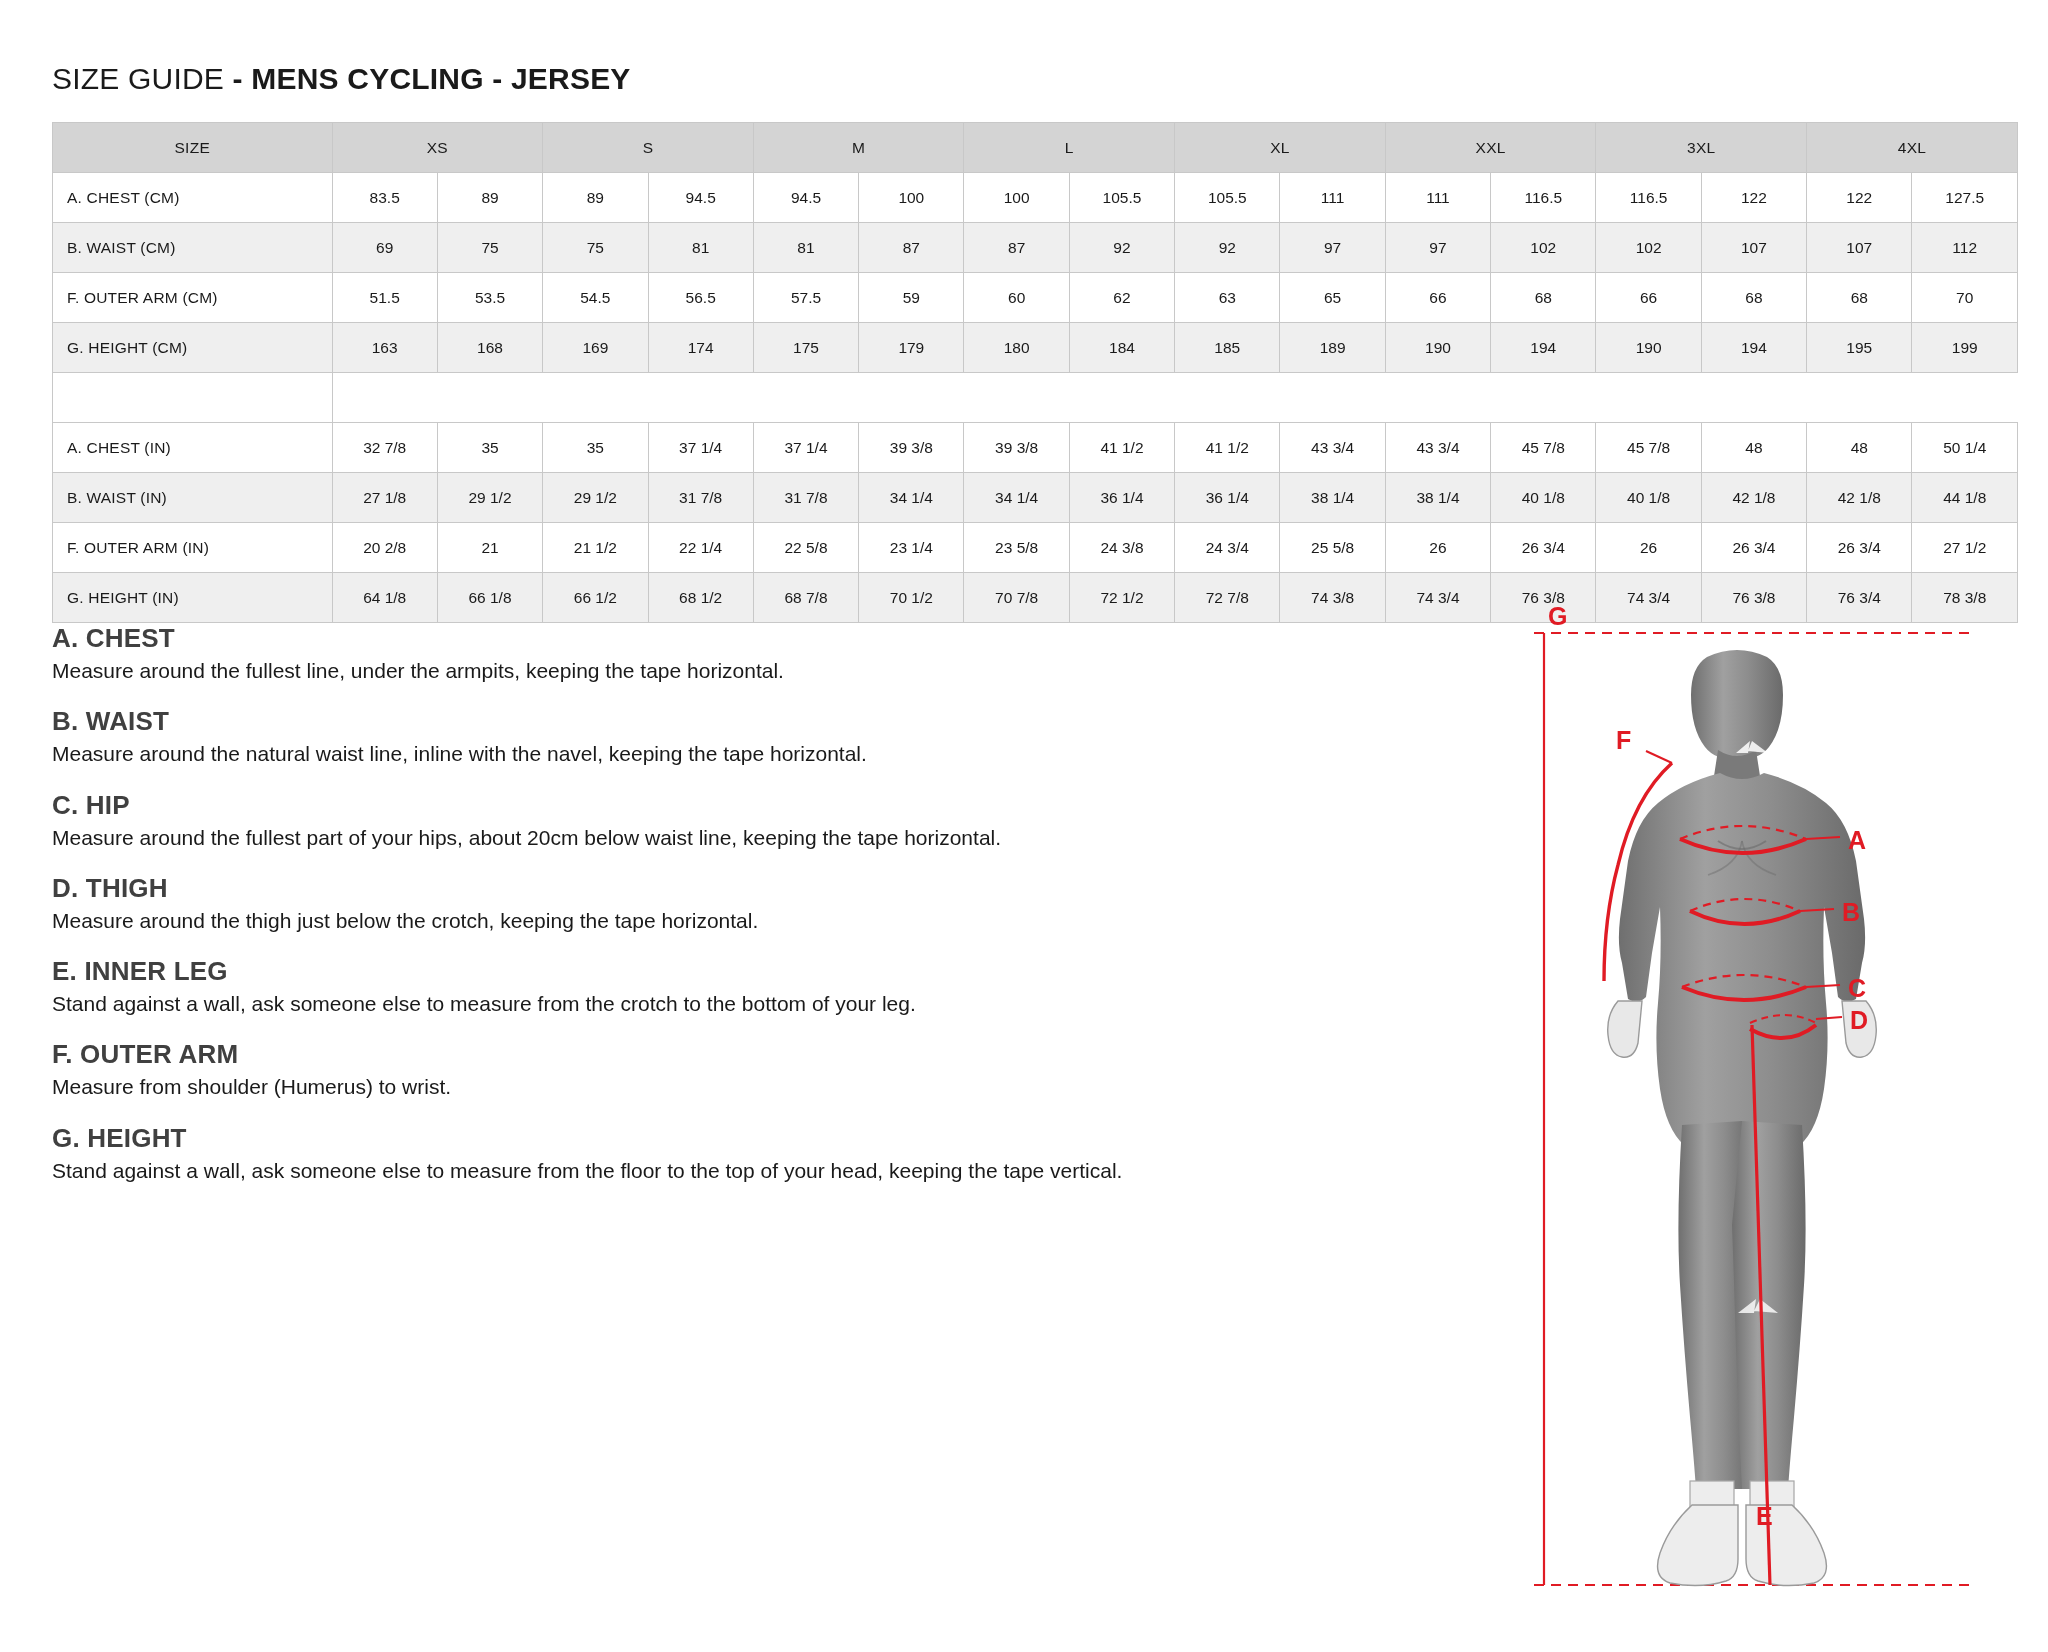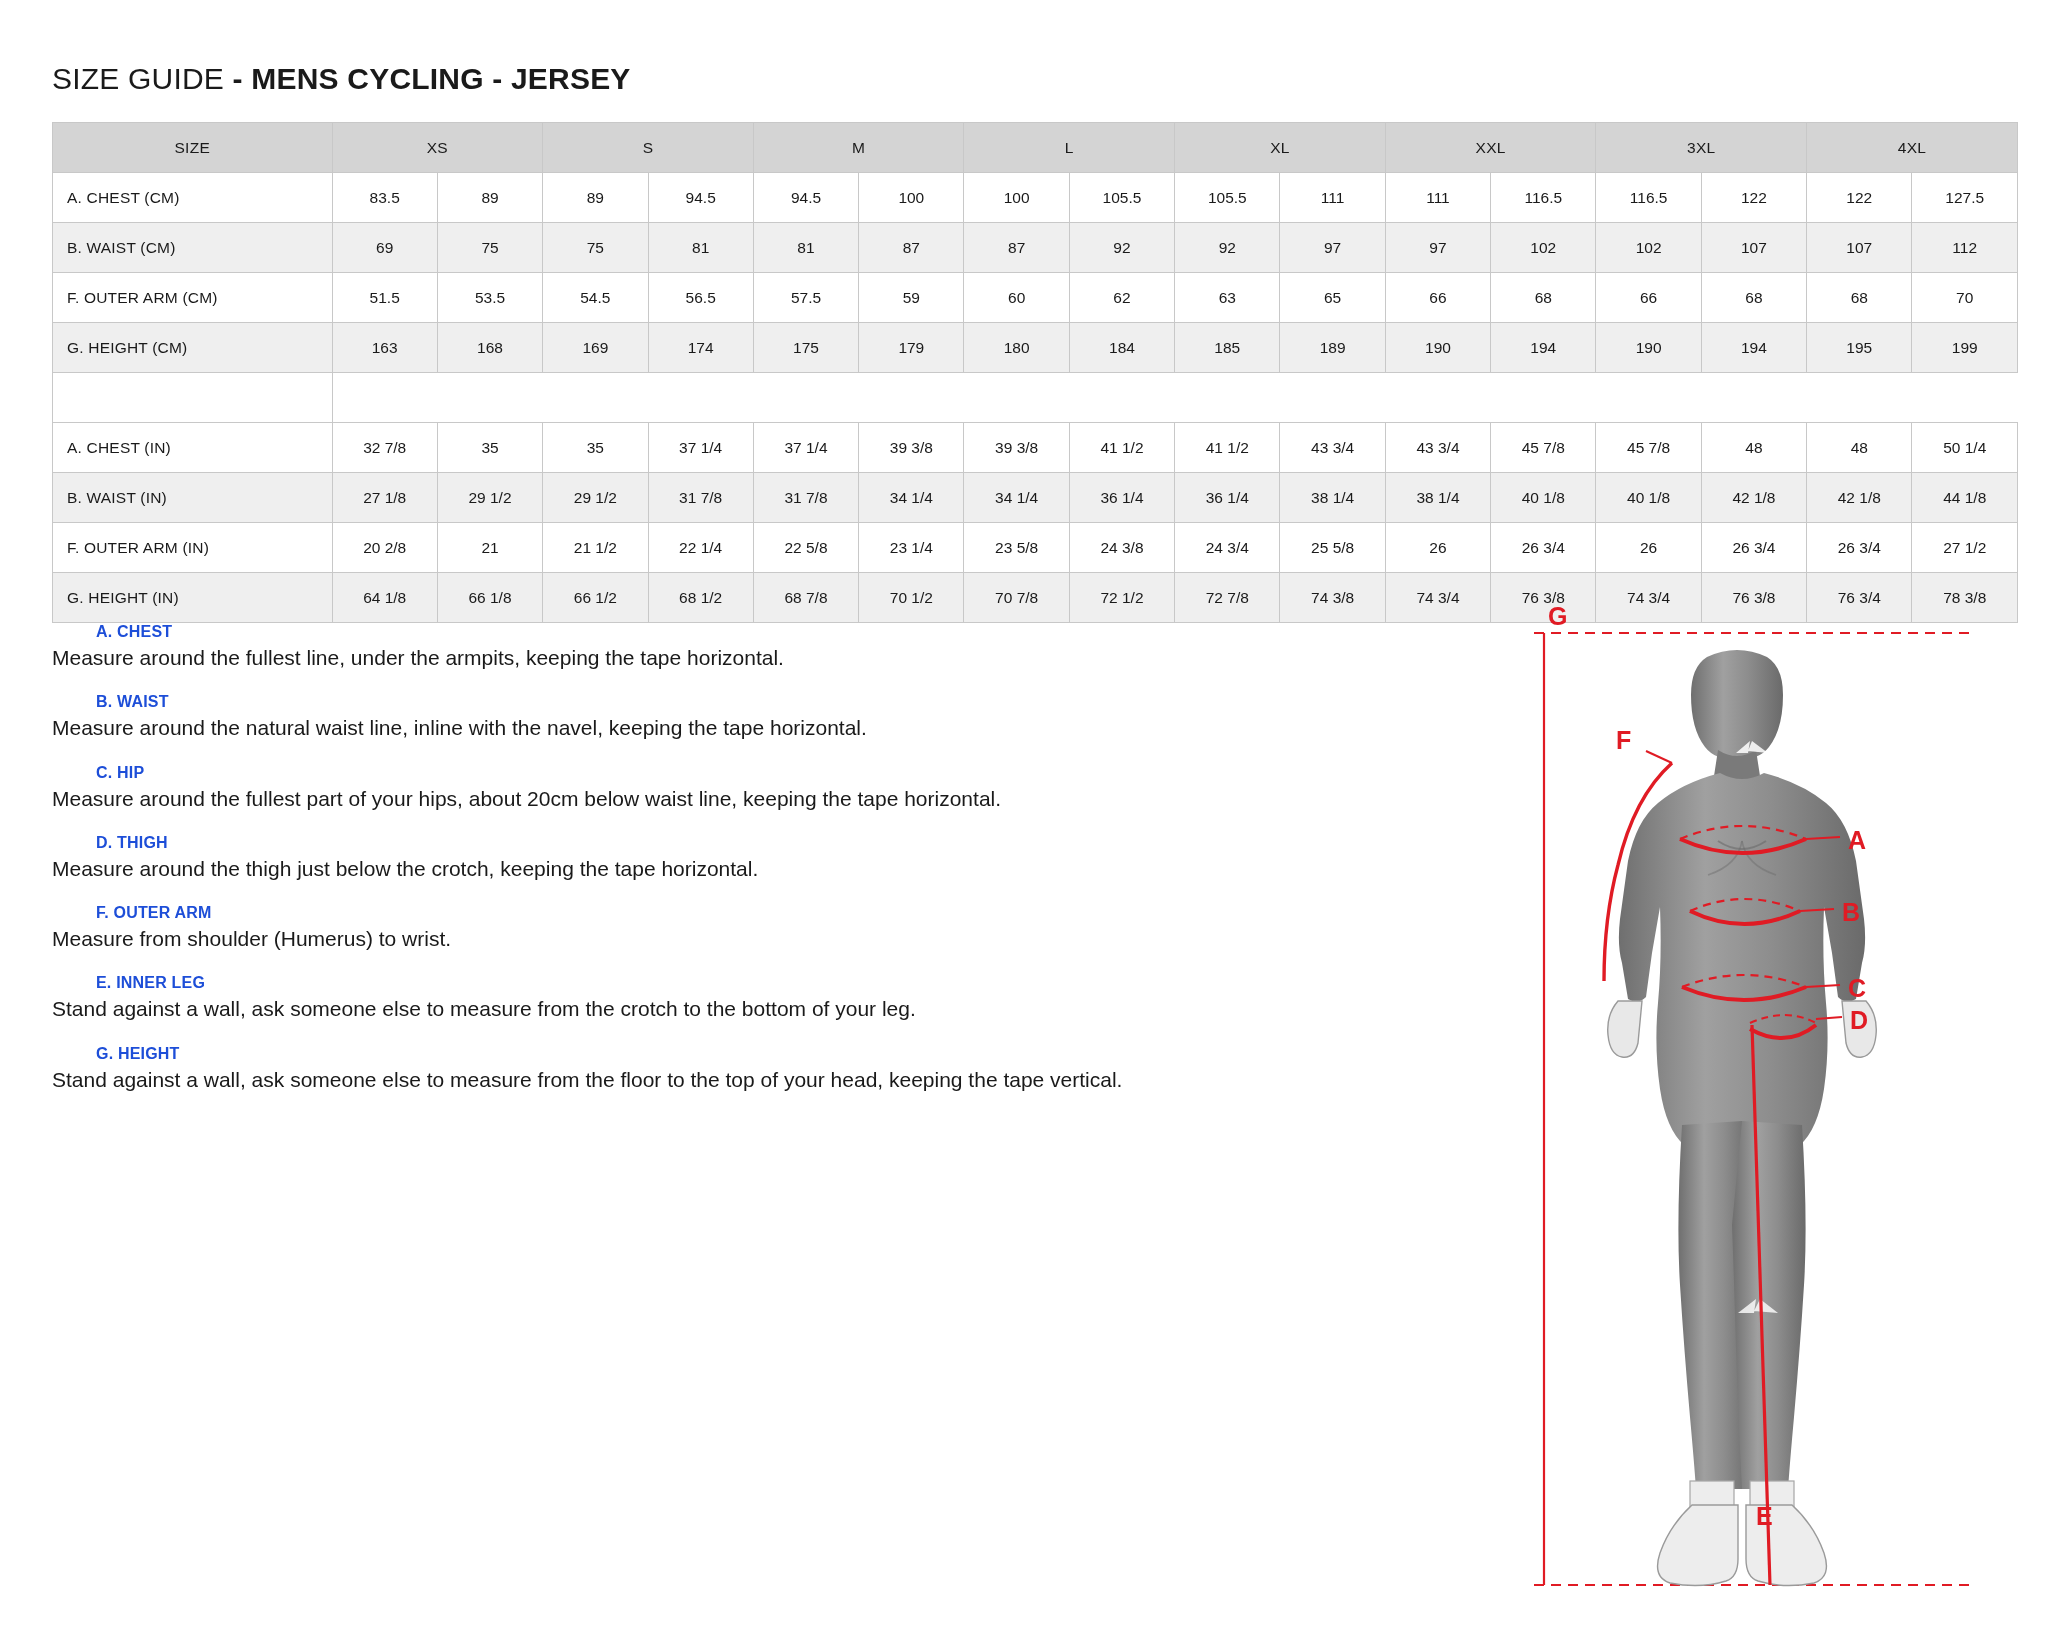--- a/index.html
+++ b/index.html
@@ -72,26 +72,25 @@
 
   
   .how-title {
     font-size: 32px;
     font-weight: 700;
     letter-spacing: 0.3px;
     margin: 60px 0 30px 0;
   }
   .measure-block { margin-bottom: 22px; }
   .measure-head {
-    color: #1d4ed8;
+    color: #404040;
     font-weight: 700;
-    font-size: 16px;
+    font-size: 26px;
     letter-spacing: 0.2px;
     margin-bottom: 4px;
-    margin-left: 44px;
   }
   .measure-body {
     font-size: 21px;
     color: #1a1a1a;
     line-height: 1.25;
   }
 
   .content-cols { display: flex; }
   .left-col { width: 1560px; }
   .right-col {
@@ -307,26 +306,26 @@
       </div>
       <div class="measure-block">
         <div class="measure-head">C. HIP</div>
         <div class="measure-body">Measure around the fullest part of your hips, about 20cm below waist line, keeping the tape horizontal.</div>
       </div>
       <div class="measure-block">
         <div class="measure-head">D. THIGH</div>
         <div class="measure-body">Measure around the thigh just below the crotch, keeping the tape horizontal.</div>
       </div>
       <div class="measure-block">
+        <div class="measure-head">E. INNER LEG</div>
+        <div class="measure-body">Stand against a wall, ask someone else to measure from the crotch to the bottom of your leg.</div>
+      </div>
+      <div class="measure-block">
         <div class="measure-head">F. OUTER ARM</div>
         <div class="measure-body">Measure from shoulder (Humerus) to wrist.</div>
-      </div>
-      <div class="measure-block">
-        <div class="measure-head">E. INNER LEG</div>
-        <div class="measure-body">Stand against a wall, ask someone else to measure from the crotch to the bottom of your leg.</div>
       </div>
       <div class="measure-block">
         <div class="measure-head">G. HEIGHT</div>
         <div class="measure-body">Stand against a wall, ask someone else to measure from the floor to the top of your head, keeping the tape vertical.</div>
       </div>
     </div>
 
     <div class="right-col">
       <div class="figure-wrap">
         <svg width="460" height="1010" viewBox="0 0 460 1010" xmlns="http://www.w3.org/2000/svg">

